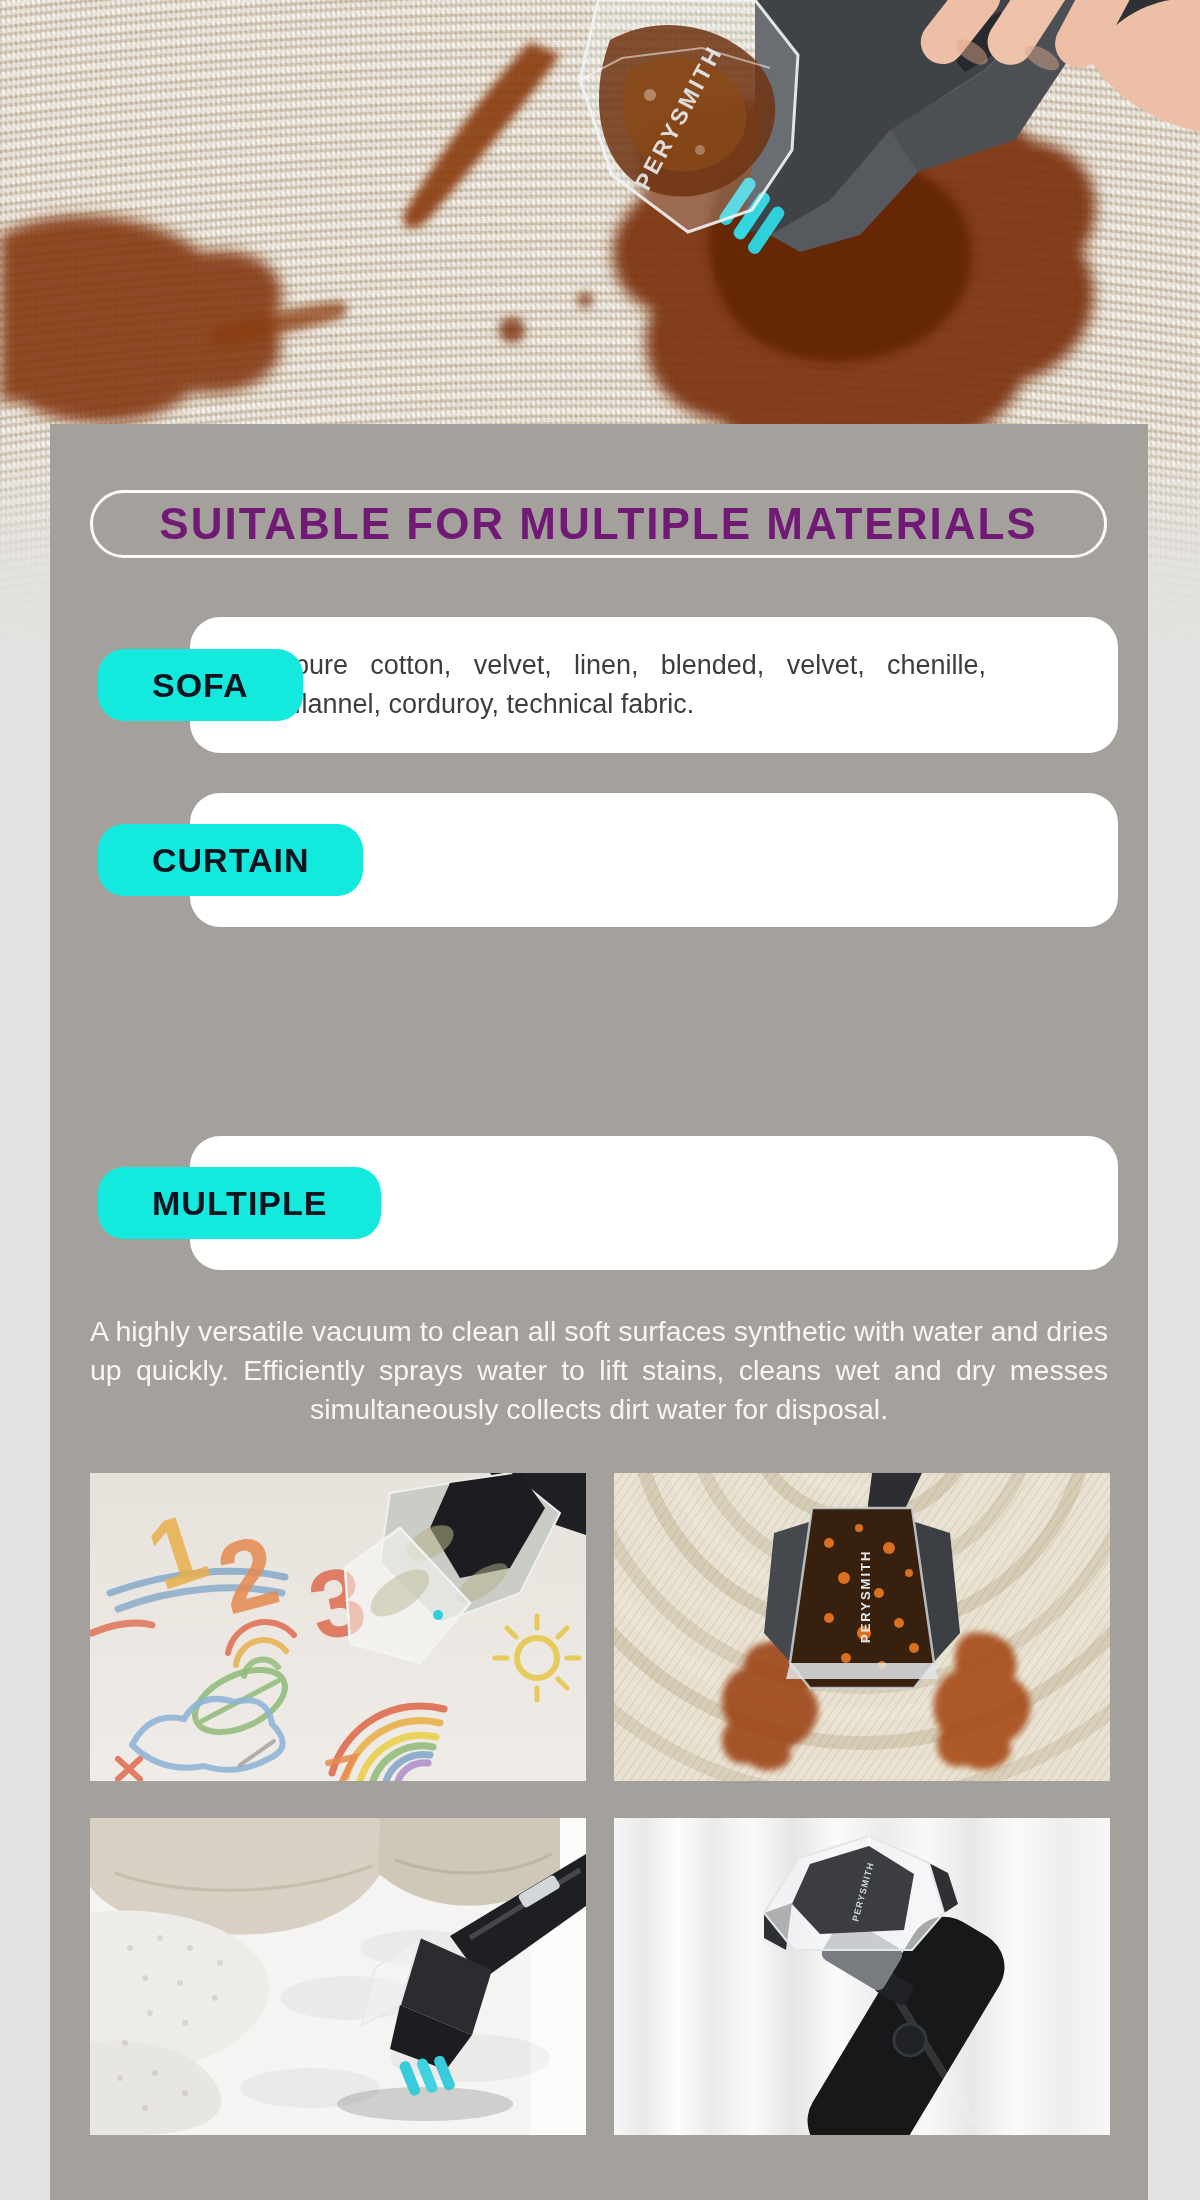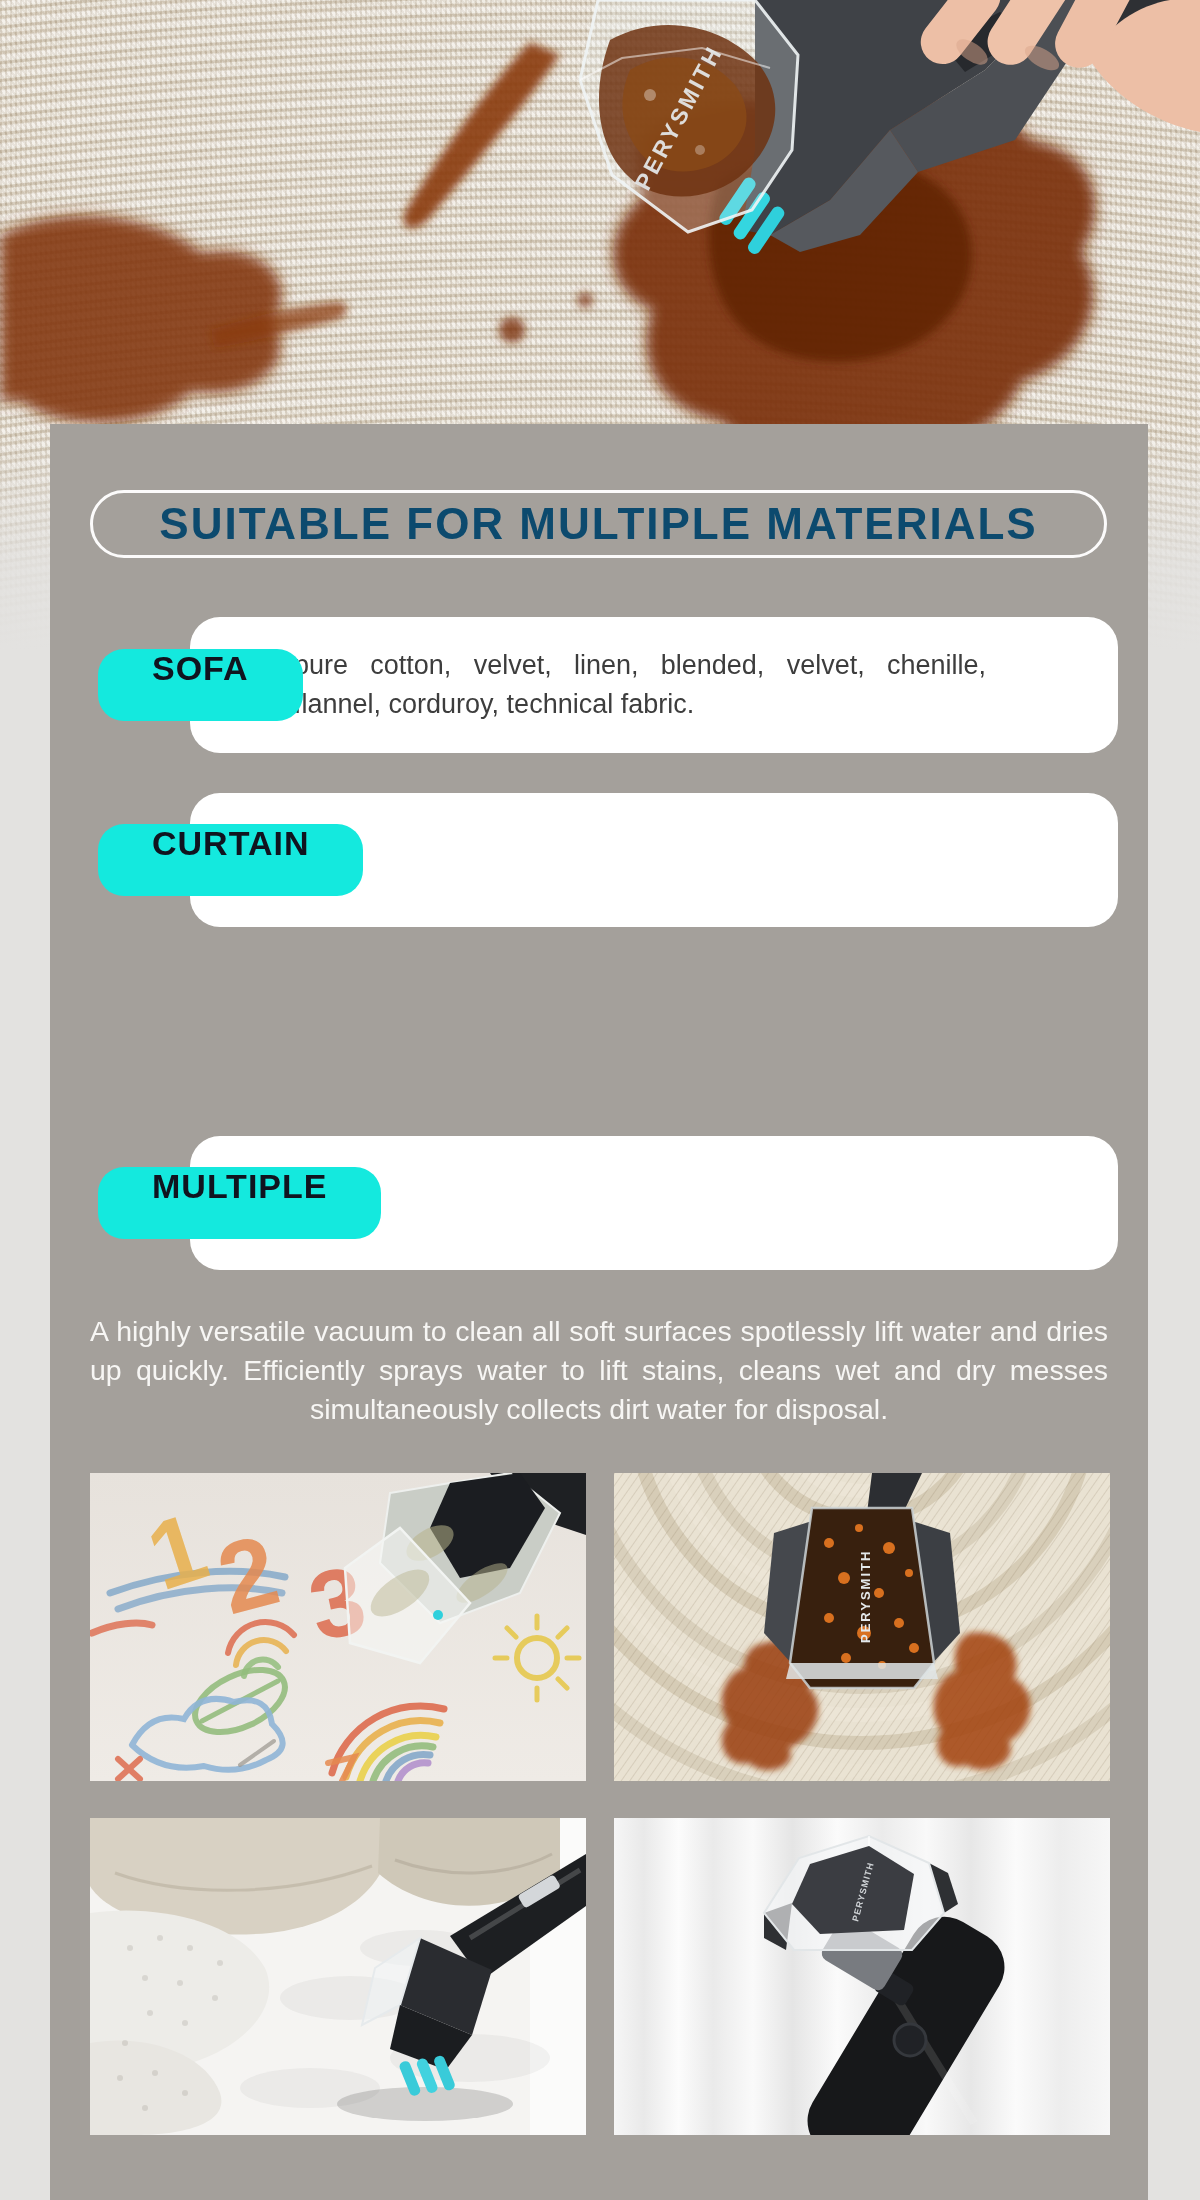--- a/index.html
+++ b/index.html
@@ -18,31 +18,31 @@
   .hero-fade{position:absolute;left:0;top:430px;width:1200px;height:220px;
     background:linear-gradient(to bottom, rgba(227,226,224,0) 0%, rgba(227,226,224,.88) 62%, #e3e2e0 100%);}
   .hero svg{position:absolute;left:0;top:0;}
 
   
   .panel{position:absolute;left:50px;top:424px;width:1098px;height:1776px;background:#a4a09b;}
 
   .title-box{position:absolute;left:40px;top:66px;width:1017px;height:68px;
     border:3px solid rgba(255,255,255,.96);border-radius:40px;box-sizing:border-box;
     display:flex;align-items:center;justify-content:center;}
-  .title-box span{color:#0c4a6e;font-size:44px;font-weight:700;letter-spacing:2px;white-space:nowrap;}
+  .title-box span{color:#701a75;font-size:44px;font-weight:700;letter-spacing:2px;white-space:nowrap;}
 
   .card{position:absolute;left:140px;width:928px;background:#ffffff;border-radius:30px;
     display:flex;align-items:center;}
   .card-1{top:193px;height:136px;}
   .card-2{top:369px;height:134px;}
   .card-3{top:540px;height:133px;}
   .card-4{top:712px;height:134px;}
   .pill{position:absolute;left:-92px;top:50%;transform:translateY(-50%);
     height:72px;border-radius:26px;background:#14e9de;
-    display:flex;align-items:flex-start;justify-content:center;padding:0 54px;}
+    display:flex;align-items:center;justify-content:center;padding:0 54px;}
   .pill span{color:#10141f;font-size:34px;font-weight:700;letter-spacing:1px;white-space:nowrap;}
   .card-text{margin-left:104px;width:692px;color:#3d3d3d;font-size:27px;line-height:39px;
     text-align:justify;}
   .card-3 .card-text{margin-left:243px;width:640px;text-align:left;}
 
   .lead{position:absolute;left:40px;top:888px;width:1018px;color:#f7f6f4;
     font-size:28.5px;line-height:39px;text-align:justify;text-align-last:center;}
 
   .gallery{position:absolute;left:40px;top:1049px;width:1020px;
     display:grid;grid-template-columns:496px 496px;column-gap:28px;row-gap:37px;}
@@ -133,21 +133,21 @@
       </div>
     </div>
 
 
     <div class="card card-4">
       <div class="pill">
         <span>MULTIPLE</span>
       </div>
     </div>
 
-    <div class="lead">A highly versatile vacuum to clean all soft surfaces spotlessly lift water and dries up quickly. Efficiently sprays water to lift stains, cleans wet and dry messes simultaneously collects dirt water for disposal.</div>
+    <div class="lead">A highly versatile vacuum to clean all soft surfaces synthetic with water and dries up quickly. Efficiently sprays water to lift stains, cleans wet and dry messes simultaneously collects dirt water for disposal.</div>
 
     <div class="gallery">
 
       <div class="shot row1">
         <svg width="496" height="308" viewBox="0 0 496 308">
           <defs>
             <linearGradient id="matG" x1="0" y1="0" x2="0" y2="1">
               <stop offset="0" stop-color="#e7e2dc"></stop>
                 <stop offset="1" stop-color="#efebe6"></stop>
             </linearGradient>

